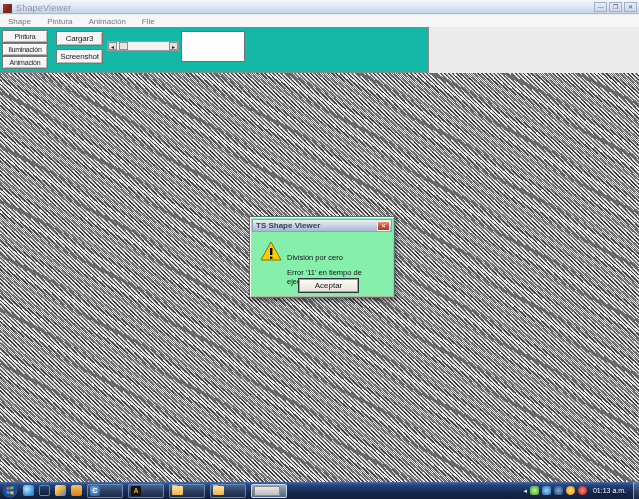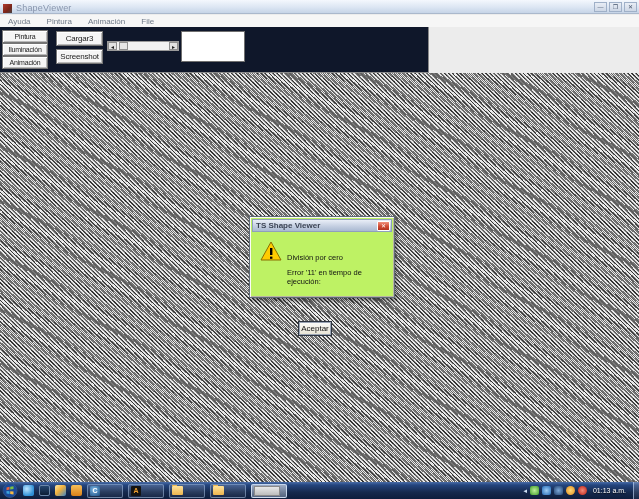--- a/index.html
+++ b/index.html
@@ -19,21 +19,21 @@
     border:1px solid #9fb0c8; font-size:6px; line-height:8px; text-align:center;
     color:#44536b; }
 
   #menubar { position:absolute; left:0; top:15px; width:639px; height:12px;
     background:#f6f6f6; display:flex; align-items:center; }
   .menu-item { font-size:8px; color:#6f7a88; padding:0 8px; }
 
   
   #toolbar-row { position:absolute; left:0; top:27px; width:639px; height:46px; background:#ececec; }
   #toolbar-panel { position:absolute; left:0; top:0; width:429px; height:46px;
-    background:#0f172a; border-right:1px solid #8a8a8a; border-bottom:1px solid #8a8a8a; }
+    background:#14b8a6; border-right:1px solid #8a8a8a; border-bottom:1px solid #8a8a8a; }
   .btn3d { position:absolute; background:#f5f5f5; border:1px solid #767676;
     box-shadow:inset 1px 1px 0 #ffffff, inset -1px -1px 0 #b9b9b9;
     font-size:7px; color:#222; text-align:center; display:flex;
     align-items:center; justify-content:center; letter-spacing:-0.2px; }
   #nav-btn-1 { left:2px;  top:3px;  width:46px; height:13px; }
   #nav-btn-2 { left:2px;  top:16px; width:46px; height:13px; }
   #nav-btn-3 { left:2px;  top:29px; width:46px; height:13px; }
   #load-btn  { left:56px; top:4px;  width:47px; height:15px; font-size:8px; }
   #shot-btn  { left:56px; top:22px; width:47px; height:15px; font-size:8px; }
 
@@ -51,37 +51,37 @@
   
   #client-noise { position:absolute; left:0; top:73px; width:639px; height:409px;
     background-color:#e3e3e3;
     background-image:
       repeating-linear-gradient(46deg,  rgba(10,10,10,.62) 0 1px, transparent 1px 3px),
       repeating-linear-gradient(43deg,  rgba(25,25,25,.55) 0 1px, transparent 1px 2.55px),
       repeating-linear-gradient(135deg, rgba(255,255,255,.45) 0 1px, transparent 1px 3.4px); }
 
   
   #dialog { position:absolute; left:249px; top:216px; width:146px; height:82px;
-    background:#bef264; border:1px solid #5f6a77;
+    background:#86efac; border:1px solid #5f6a77;
     box-shadow:inset 1px 1px 0 #fbfbf7, inset -1px -1px 0 #b9b5a4, 2px 3px 4px rgba(0,0,0,.4); }
   #dialog-titlebar { position:absolute; left:2px; top:2px; right:2px; height:13px;
     background:linear-gradient(180deg,#e9eef7 0%,#c2cde0 60%,#aab9d2 100%);
     border:1px solid #8fa0bc; display:flex; align-items:center; }
   #dialog-title { font-size:8px; font-weight:bold; color:#3b4354; padding-left:3px; }
   #dialog-close { position:absolute; right:1px; top:1px; width:13px; height:10px;
     background:linear-gradient(#f0927f,#d04a33 55%,#b03320);
     border:1px solid #fff; border-radius:1px; color:#fff; font-size:6px;
     line-height:9px; text-align:center; }
   #warning-icon { position:absolute; left:10px; top:24px; }
   #dialog-line1 { position:absolute; left:37px; top:18px; font-size:7.5px; color:#111;margin-top:33px; }
   #dialog-line2 { position:absolute; left:37px; top:36px; font-size:7.5px; color:#111; }
-  #ok-btn { position:absolute; left:48px; top:61px; width:34px; height:15px;
+  #ok-btn { position:absolute; left:48px; top:61px; width:61px; height:15px;
     background:linear-gradient(#fdfdfa,#e7e3d3); border:1px solid #2c3440;
     box-shadow:inset 0 0 0 1px #9aa4b4; font-size:8px; color:#111;
-    display:flex; align-items:center; justify-content:center;margin-top:43px; }
+    display:flex; align-items:center; justify-content:center; }
 
   
   #taskbar { position:absolute; left:0; top:482px; width:639px; height:17px;
     background:linear-gradient(180deg,#4a6da8 0%,#24457e 18%,#16294d 60%,#0d1d3d 100%);
     display:flex; align-items:center; }
   #start-button { width:16px; height:15px; margin-left:2px; flex:none; position:relative; }
   .ql-icon { width:11px; height:11px; margin-left:5px; flex:none; border-radius:2px; }
   #ql-1 { background:radial-gradient(circle at 35% 35%,#bfe6ff,#2e8fd6 70%); }
   #ql-2 { background:linear-gradient(#24466e,#0c1d36); border:1px solid #6a86a8; }
   #ql-3 { background:linear-gradient(135deg,#ffe9a8 0%,#f0b03c 45%,#3f86c8 100%); }
@@ -124,21 +124,21 @@
     <div id="app-icon"></div>
     <span id="window-title">ShapeViewer</span>
     <div id="caption-buttons">
       <div class="cap-btn">—</div>
       <div class="cap-btn">❐</div>
       <div class="cap-btn">✕</div>
     </div>
   </div>
 
   <div id="menubar">
-    <span class="menu-item">Ayuda</span>
+    <span class="menu-item">Shape</span>
     <span class="menu-item">Pintura</span>
     <span class="menu-item">Animación</span>
     <span class="menu-item">File</span>
   </div>
 
   <div id="toolbar-row">
     <div id="toolbar-panel">
       <div id="nav-btn-1" class="btn3d">Pintura</div>
       <div id="nav-btn-2" class="btn3d">Iluminación</div>
       <div id="nav-btn-3" class="btn3d">Animación</div>

